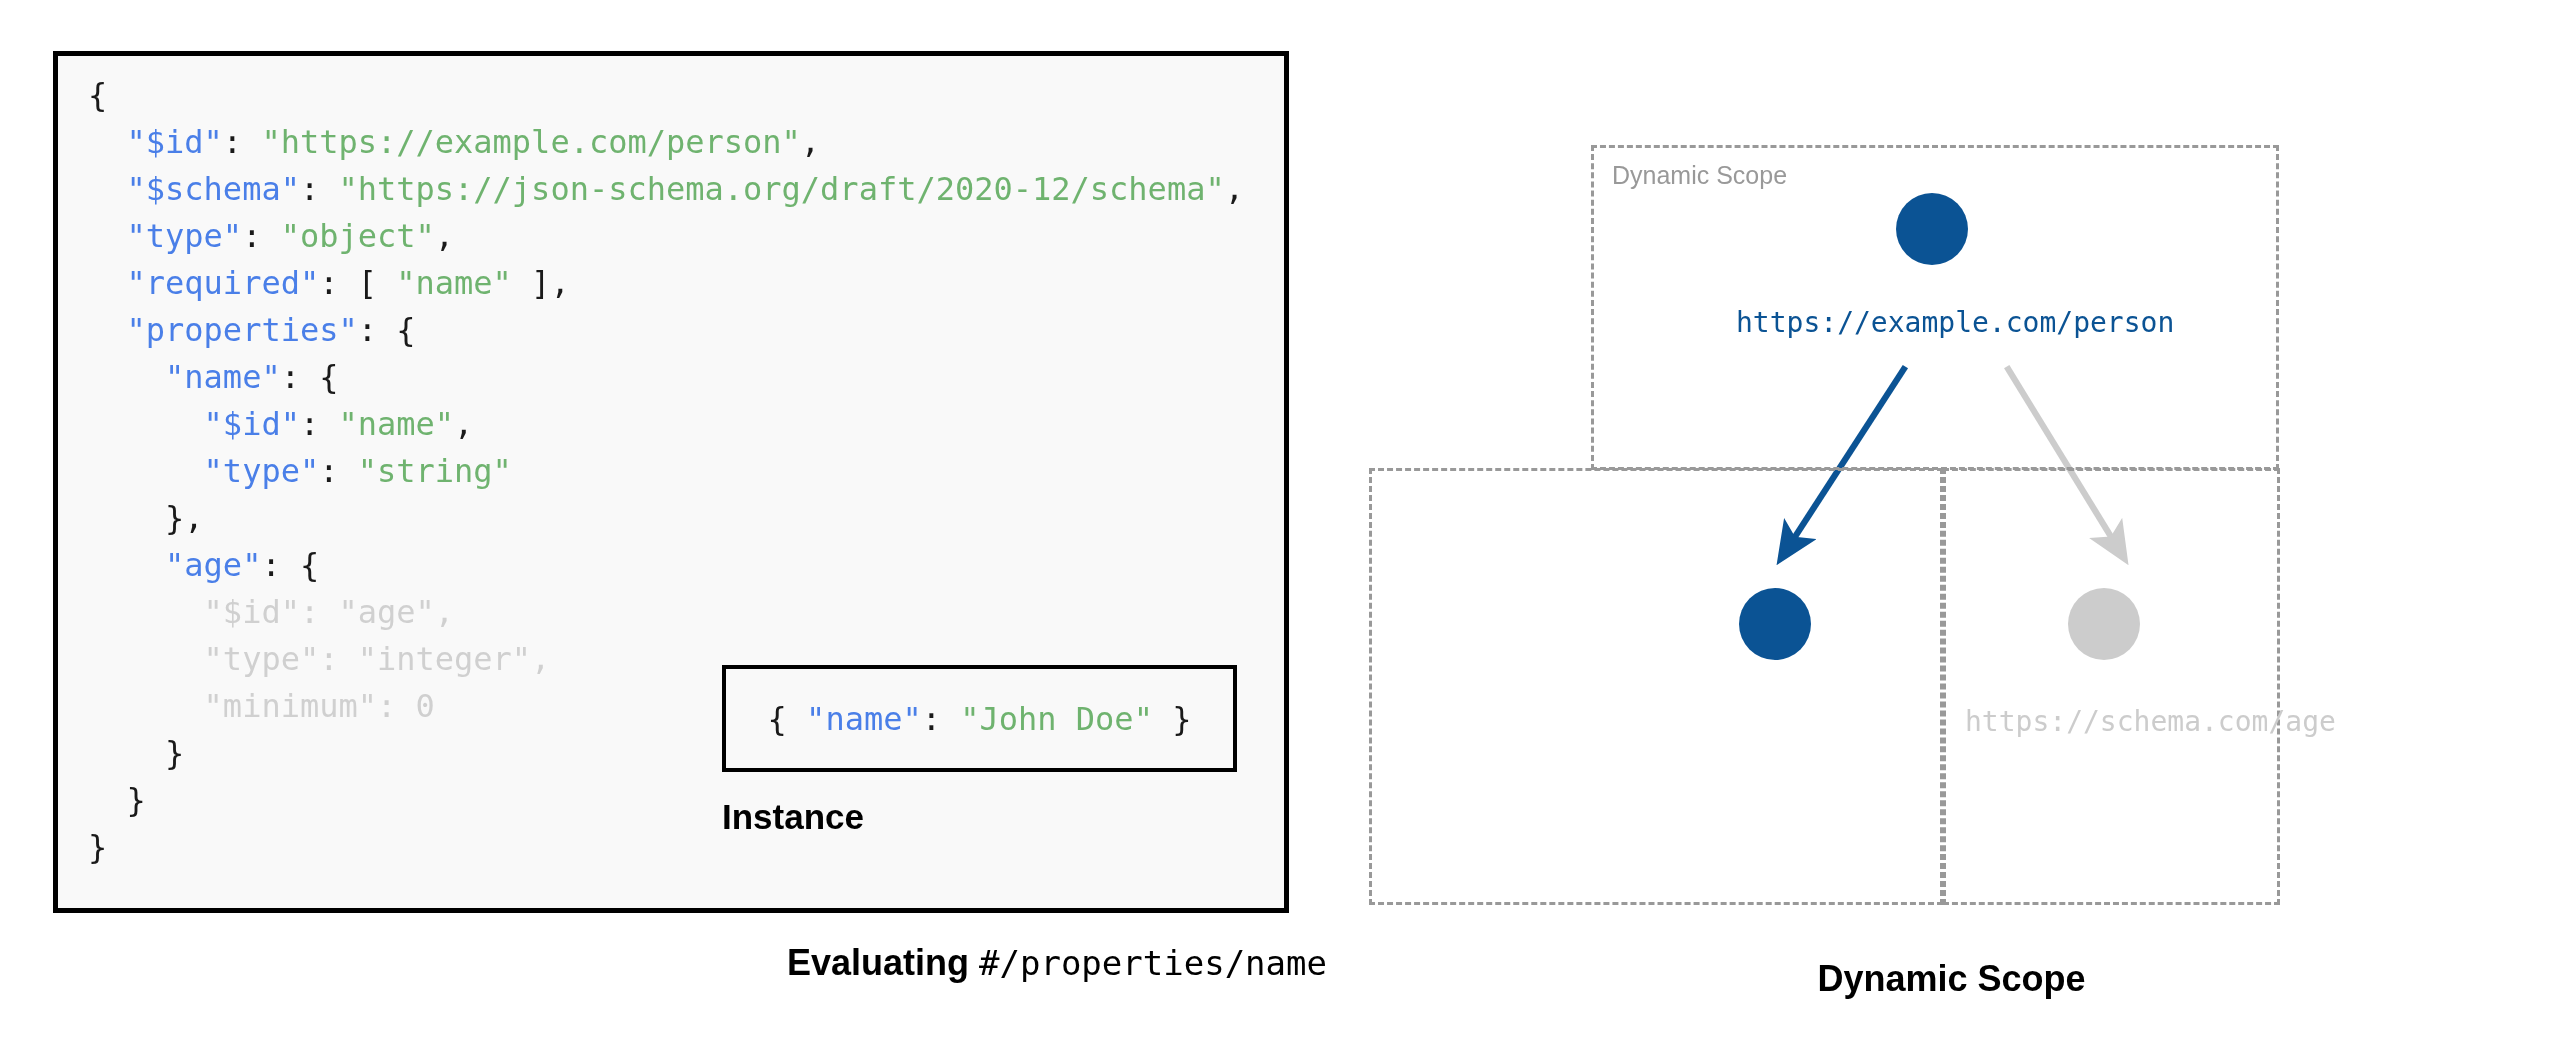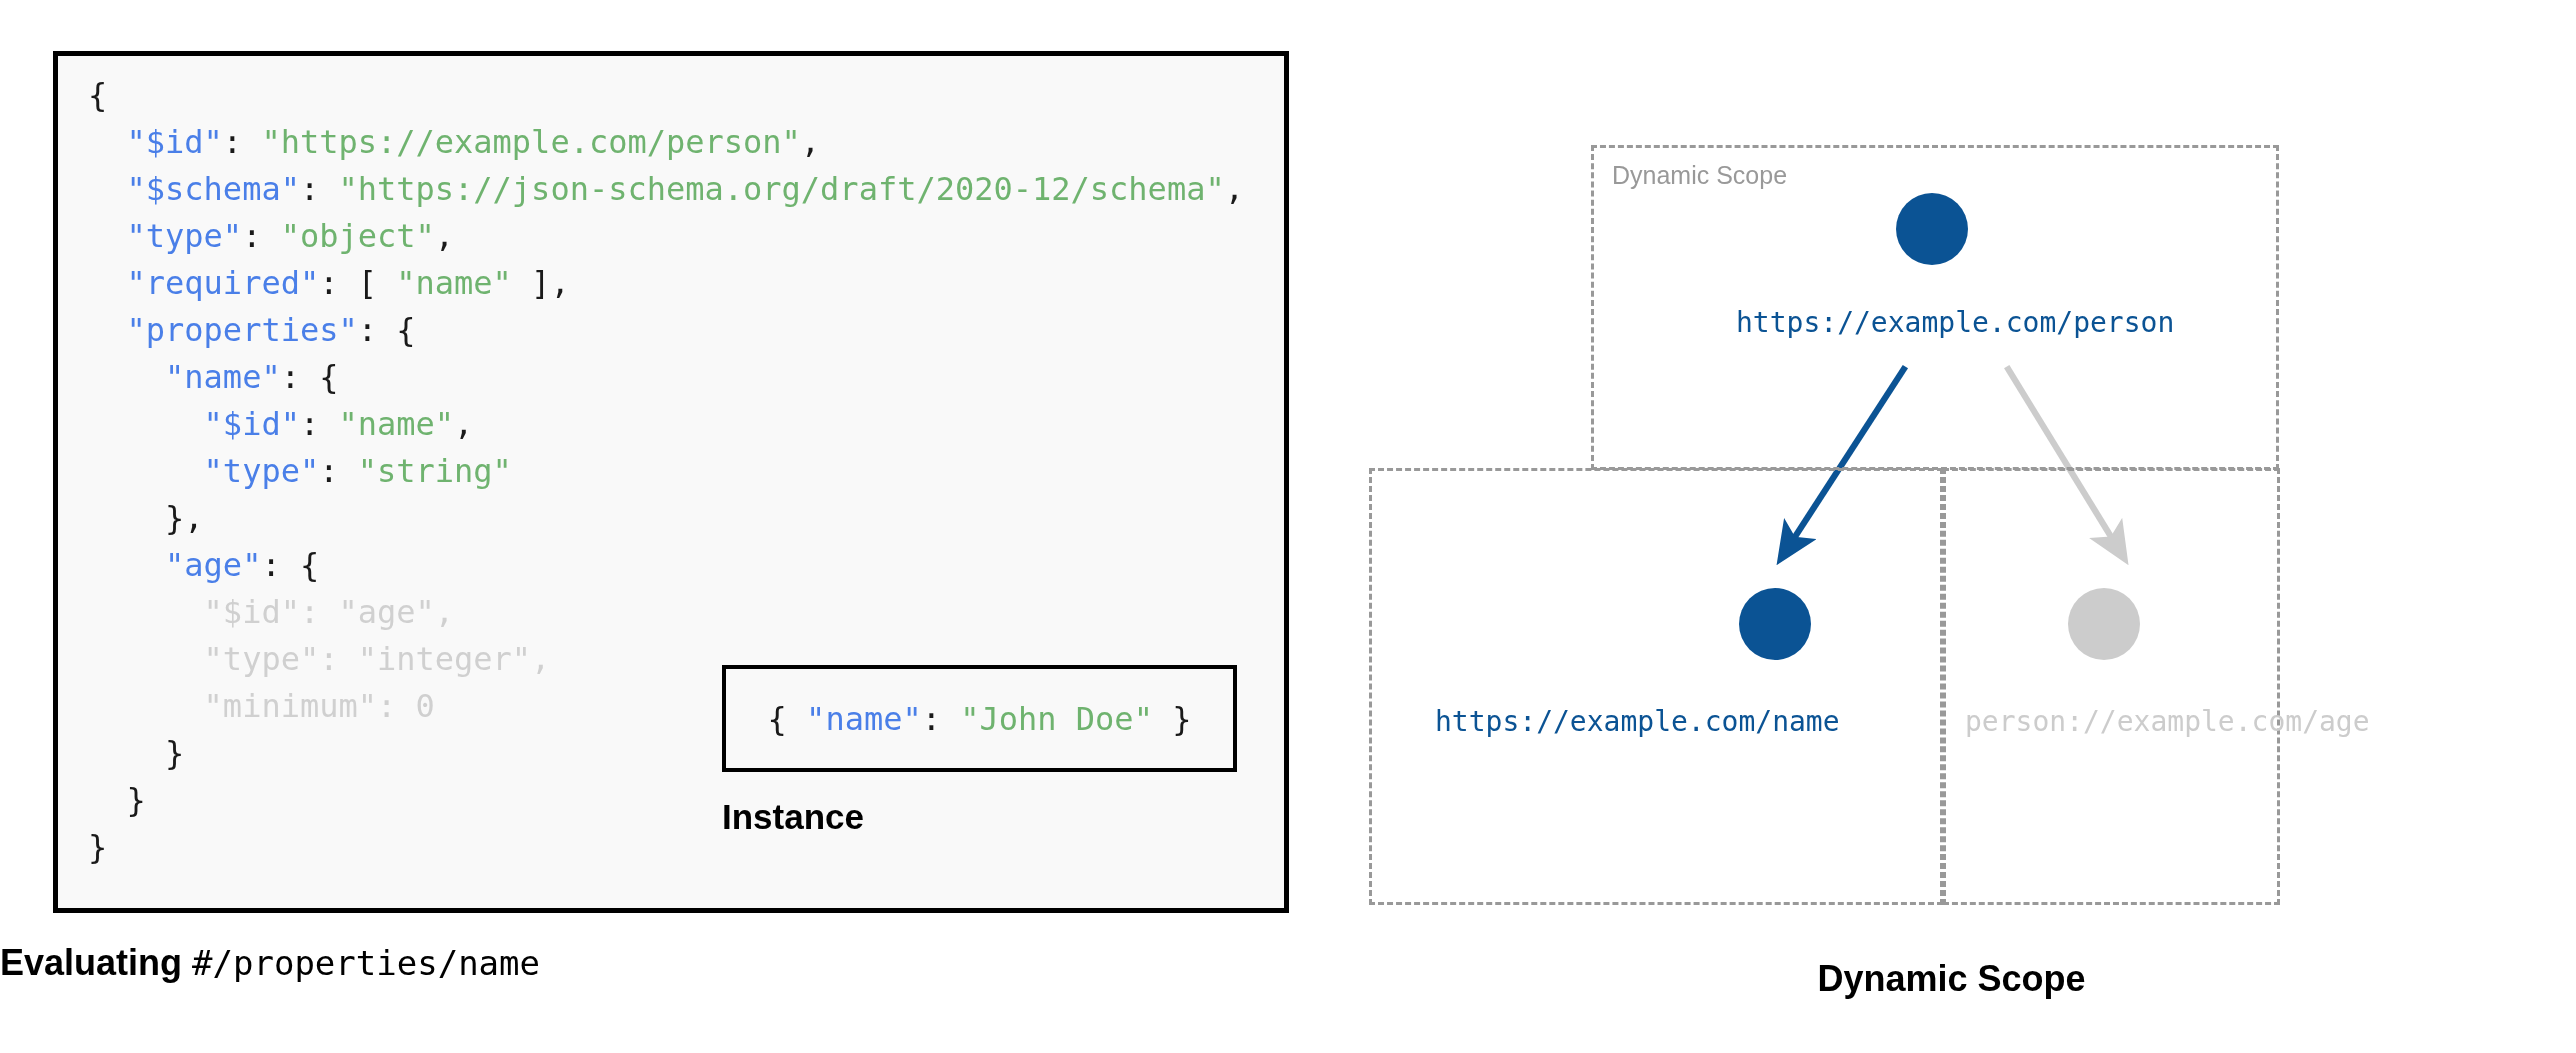--- a/index.html
+++ b/index.html
@@ -80,21 +80,21 @@
     font-weight: bold;
     font-size: 35px;
     color: #000000;
   }
 
   #left-caption {
     position: absolute;
     left: 0px;
     top: 942px;
     width: 1327px;
-    text-align: left;
+    text-align: right;
     font-size: 36px;
     color: #000000;
     white-space: nowrap;
   }
   #left-caption .cap-bold {
     font-family: "Liberation Sans", sans-serif;
     font-weight: bold;
   }
   #left-caption .cap-mono {
     font-family: "DejaVu Sans Mono", "Liberation Mono", monospace;
@@ -242,19 +242,18 @@
   <div class="scope-box" id="scope-left"></div>
   <div class="scope-box" id="scope-right"></div>
 
   <div id="scope-top-label">Dynamic Scope</div>
 
   <div class="node-circle" id="node-person"></div>
   <div class="node-circle" id="node-name"></div>
   <div class="node-circle" id="node-age"></div>
 
   <div class="node-url" id="url-person">https://example.com/person</div>
-  <div class="node-url" id="url-name">https://example.com/name</div>
-  <div class="node-url" id="url-age">person://example.com/age</div>
+  <div class="node-url" id="url-age">https://schema.com/age</div>
 
   <div id="right-caption">Dynamic Scope</div>
 
 </div>
 
 
 </body></html>

